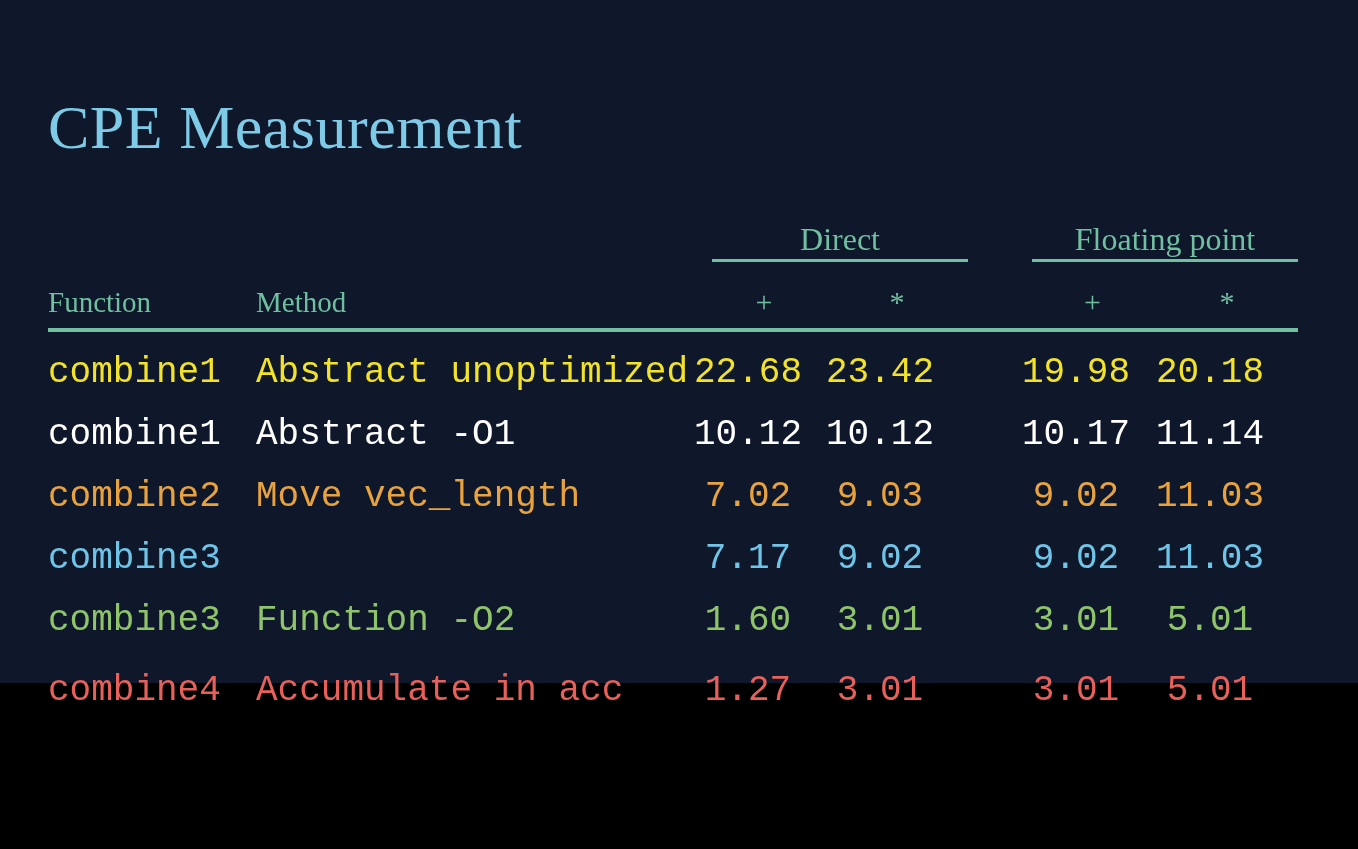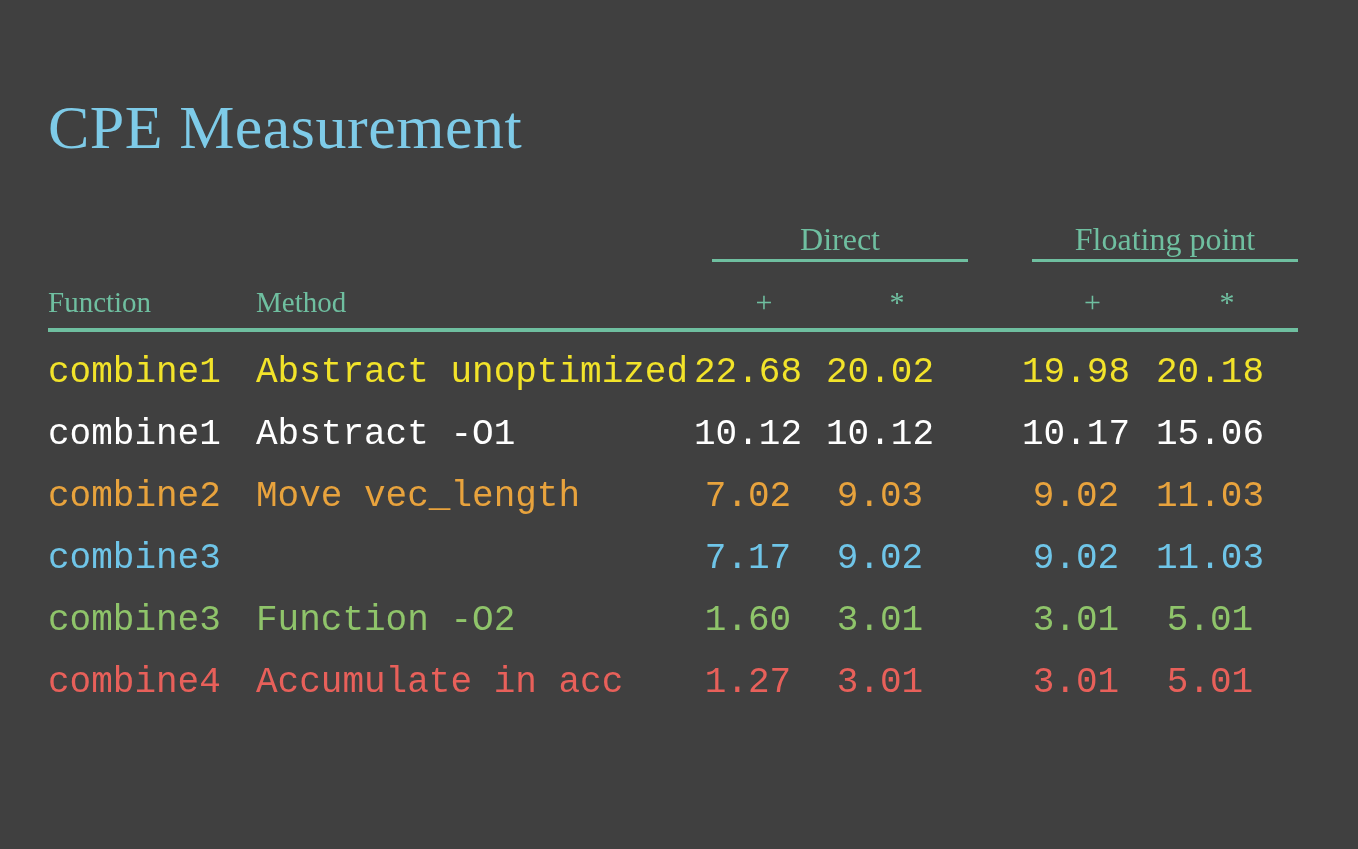--- a/index.html
+++ b/index.html
@@ -9,22 +9,22 @@
   }
   body {
     width: 1358px;
     height: 849px;
     overflow: hidden;
     font-family: "Liberation Serif", "DejaVu Serif", serif;
   }
   .slide {
     position: relative;
     width: 1358px;
-    height: 849px;
-    background: #404040;
+    height: 683px;
+    background: #0f172a;
   }
 
   
   .slide-title {
     position: absolute;
     left: 48px;
     top: 93px;
     font-family: "Liberation Serif", "DejaVu Serif", serif;
     font-size: 62px;
     line-height: 68px;
@@ -159,32 +159,32 @@
       <div class="head-op op-2">+</div>
       <div class="head-op op-3">*</div>
     </div>
 
     <div class="main-rule"></div>
 
     <div class="data-row" style="color: rgb(242, 227, 42);">
       <div class="cell-func">combine1</div>
       <div class="cell-method">Abstract unoptimized</div>
       <div class="cell-num num-0">22.68</div>
-      <div class="cell-num num-1">20.02</div>
+      <div class="cell-num num-1">23.42</div>
       <div class="cell-num num-2">19.98</div>
       <div class="cell-num num-3">20.18</div>
     </div>
 
     <div class="data-row" style="color: rgb(255, 255, 255);">
       <div class="cell-func">combine1</div>
       <div class="cell-method">Abstract -O1</div>
       <div class="cell-num num-0">10.12</div>
       <div class="cell-num num-1">10.12</div>
       <div class="cell-num num-2">10.17</div>
-      <div class="cell-num num-3">15.06</div>
+      <div class="cell-num num-3">11.14</div>
     </div>
 
     <div class="data-row" style="color: rgb(232, 163, 61);">
       <div class="cell-func">combine2</div>
       <div class="cell-method">Move vec_length</div>
       <div class="cell-num num-0">7.02</div>
       <div class="cell-num num-1">9.03</div>
       <div class="cell-num num-2">9.02</div>
       <div class="cell-num num-3">11.03</div>
     </div>
@@ -199,21 +199,21 @@
 
     <div class="data-row" style="color: rgb(143, 196, 106);">
       <div class="cell-func">combine3</div>
       <div class="cell-method">Function -O2</div>
       <div class="cell-num num-0">1.60</div>
       <div class="cell-num num-1">3.01</div>
       <div class="cell-num num-2">3.01</div>
       <div class="cell-num num-3">5.01</div>
     </div>
 
-    <div class="data-row" style="color: rgb(232, 96, 90);">
+    <div class="data-row" style="color: rgb(232, 96, 90); margin-top: 8px;">
       <div class="cell-func">combine4</div>
       <div class="cell-method">Accumulate in acc</div>
       <div class="cell-num num-0">1.27</div>
       <div class="cell-num num-1">3.01</div>
       <div class="cell-num num-2">3.01</div>
       <div class="cell-num num-3">5.01</div>
     </div>
 
   </div>
 </div>

